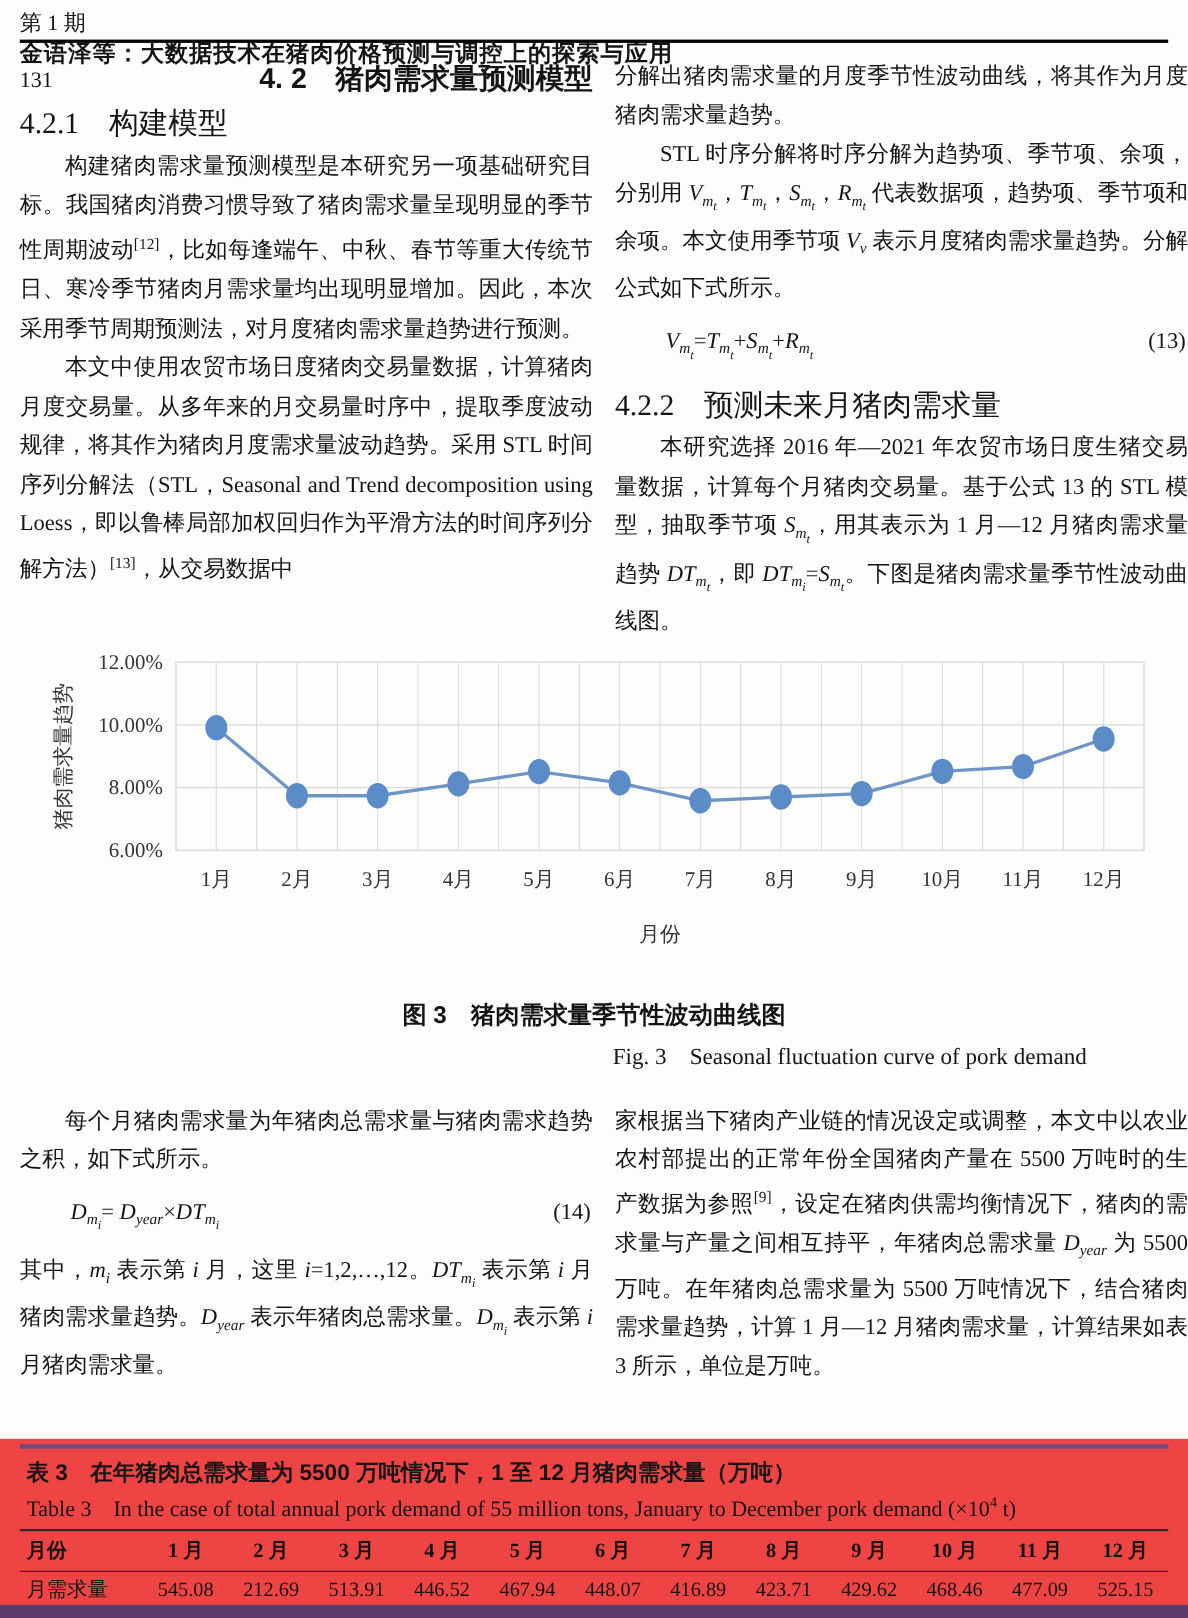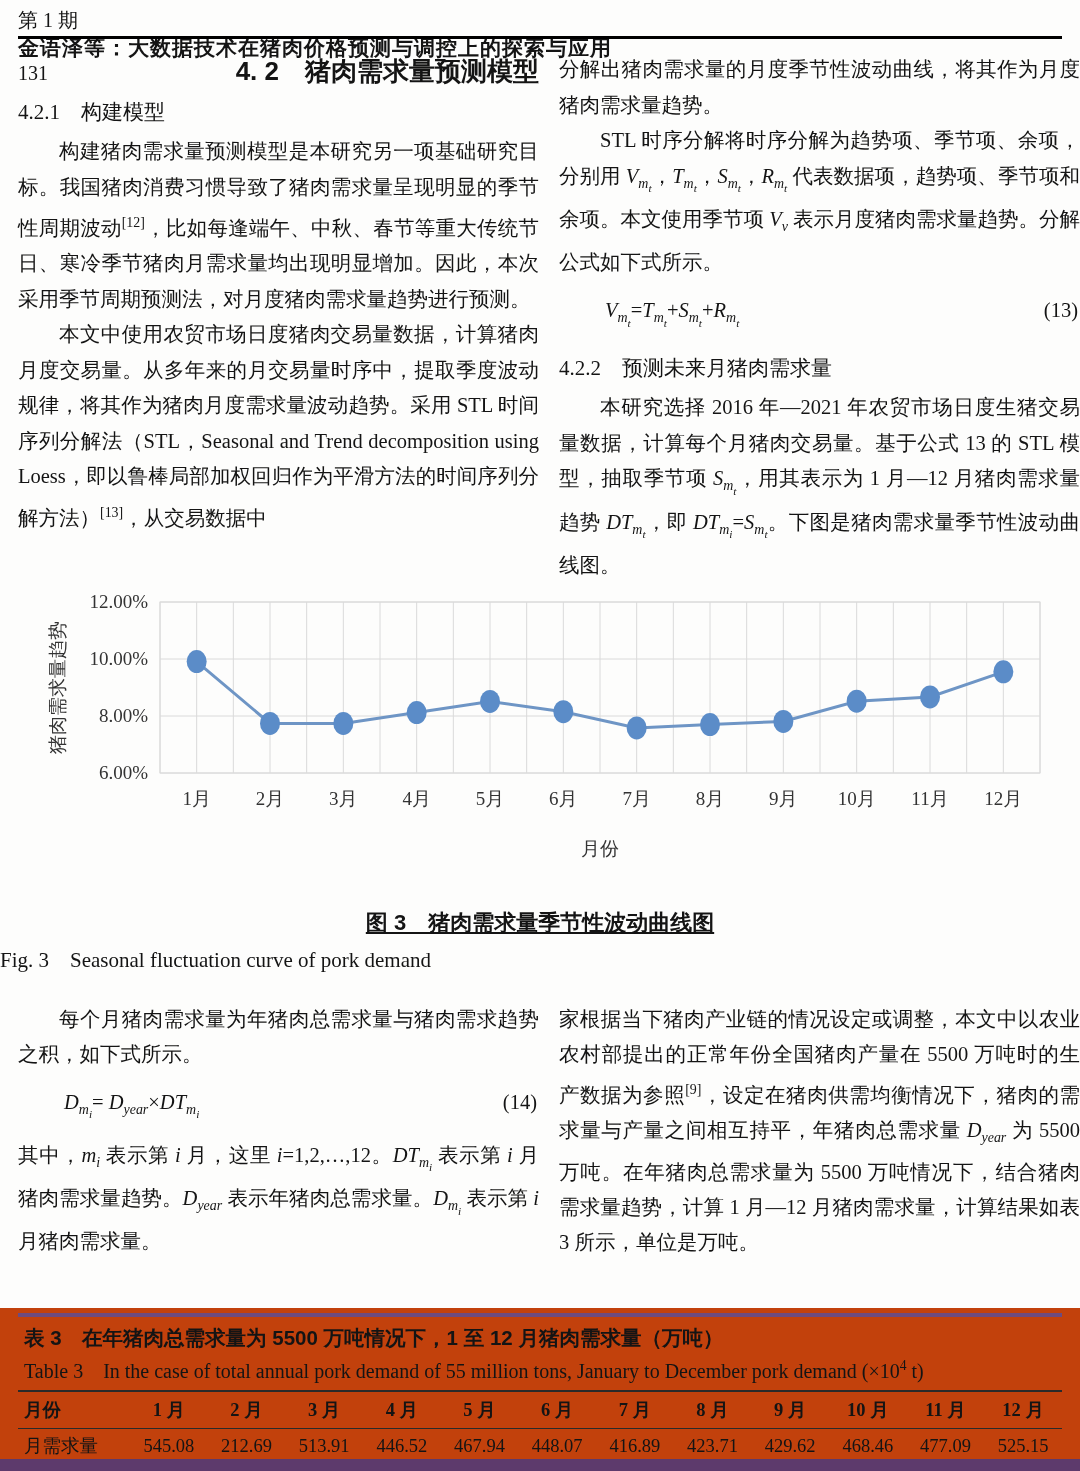--- a/index.html
+++ b/index.html
@@ -12,39 +12,39 @@
              font-size:21px;letter-spacing:1px;}
   .hdr-page{width:170px;text-align:left;font-size:20px;}
   .hdr-rule{position:absolute;top:36px;left:18px;right:18px;height:3px;background:#000;}
   
   .col{position:absolute;width:521px;font-size:20.5px;line-height:35.5px;text-align:justify;}
   .col-tl{left:18px;top:52px;}
   .col-tr{left:559px;top:52px;}
   .col-bl{left:18px;top:1002px;line-height:35px;}
   .col-br{left:559px;top:1002px;line-height:35px;}
   .blk-h1{font-family:"Liberation Sans",sans-serif;font-weight:700;font-size:26px;line-height:38px;text-align:right;}
-  .blk-h2{font-size:21px;line-height:44px;text-align:left;}
+  .blk-h2{font-size:27px;line-height:44px;text-align:left;}
   .blk-para{text-indent:2em;}
   .blk-para0{text-indent:0;}
   .blk-formula{display:flex;justify-content:space-between;align-items:baseline;margin:12px 0 10px 0;line-height:36px;}
   .f-body{padding-left:46px;}
   .f-tag{padding-right:2px;}
   .r-i{font-style:italic;}
   .r-isub{font-style:italic;font-size:68%;vertical-align:sub;}
   .r-isub2{font-style:italic;font-size:55%;vertical-align:sub;position:relative;top:0.38em;}
   .r-sup{font-size:68%;vertical-align:super;}
   
   .chart{position:absolute;left:40px;top:572px;width:1020px;height:305px;}
   .chart svg text{font-family:"Liberation Serif",serif;fill:#333;}
   
   .fig-cap-zh{position:absolute;top:908px;left:0;width:1080px;text-align:center;
-              font-family:"Liberation Sans",sans-serif;font-weight:700;font-size:22px;text-decoration:underline;}
-  .fig-cap-en{position:absolute;top:946px;left:0;width:988px;text-align:left;font-size:21px;}
-  
-  .tbl-section{position:absolute;left:0;top:1308px;width:1080px;height:163px;background:#c2410c;}
+              font-family:"Liberation Sans",sans-serif;font-weight:700;font-size:22px;}
+  .fig-cap-en{position:absolute;top:946px;left:0;width:988px;text-align:right;font-size:21px;}
+  
+  .tbl-section{position:absolute;left:0;top:1308px;width:1080px;height:163px;background:#ef4444;}
   .tbl-toprule{position:absolute;top:5px;left:18px;right:18px;height:4px;background:#6d4b7e;}
   .tbl-cap-zh{position:absolute;top:16px;left:24px;right:24px;font-family:"Liberation Sans",sans-serif;
               font-weight:700;font-size:20.5px;}
   .tbl-cap-en{position:absolute;top:50px;left:24px;right:24px;font-size:20px;}
   .tbl{position:absolute;top:82px;left:18px;right:18px;border-top:2px solid #2a2a2a;}
   .tbl-row{display:grid;grid-template-columns:112px repeat(12,1fr);}
   .tbl-row-head{border-bottom:1px solid #2a2a2a;font-weight:700;}
   .tbl-cell{font-size:18.5px;line-height:36px;text-align:center;white-space:nowrap;}
   .tbl-row-data .tbl-cell{line-height:34px;font-weight:400;}
   .tbl-cell-label{text-align:left;padding-left:6px;}

